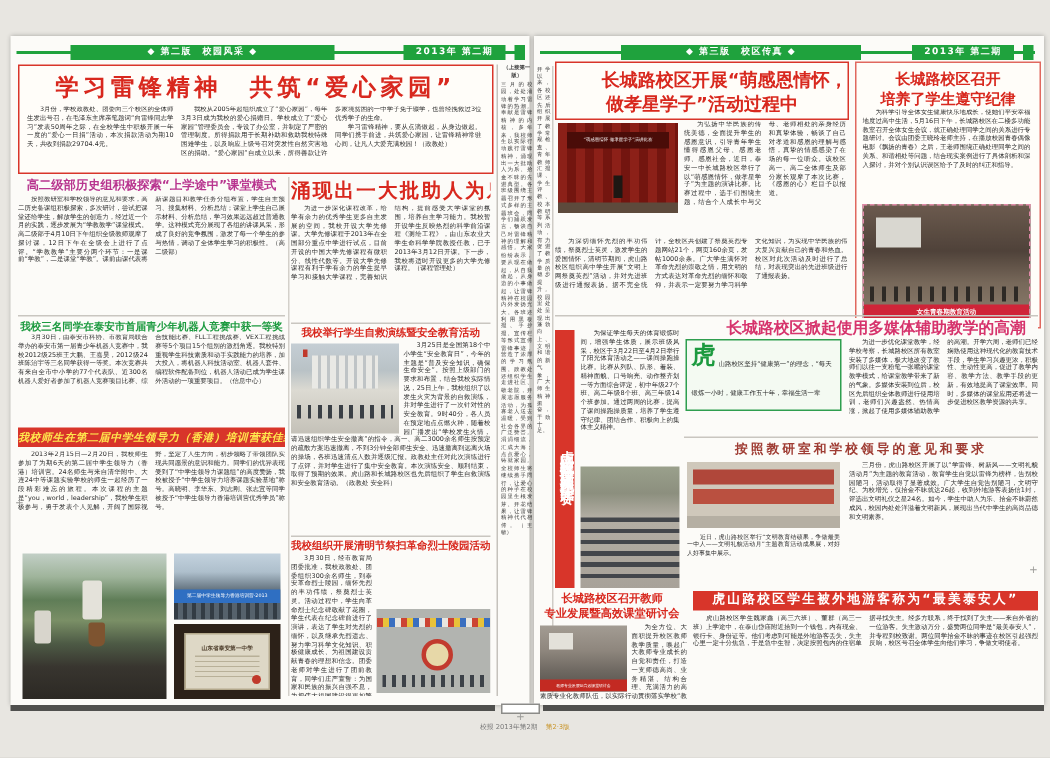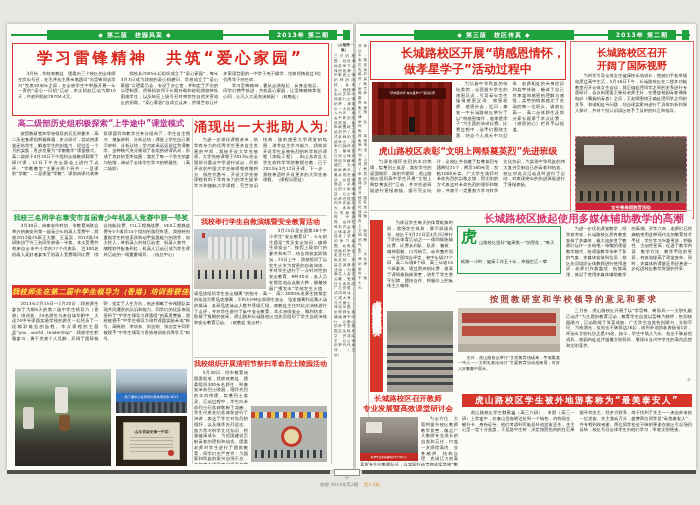--- a/index.html
+++ b/index.html
@@ -137,34 +137,33 @@
       </div>
       <div style="position:absolute;left:37px;bottom:10px;width:6px;height:15px;background:#1d1713;"></div>
       <div style="position:absolute;left:0;right:0;bottom:0;height:7px;background:#5d4a3c;"></div>
     </div>
     <div class="bwrap c2" style="left:100px;top:57px;width:108px;height:62px;">
       <p class="bt">为弘扬中华民族的传统美德，全面提升学生的感恩意识，引导青年学生懂得感恩父母、感恩老师、感恩社会，近日，泰安一中长城路校区举行了以“萌感恩情怀，做孝星学子”为主题的演讲比赛。比赛过程中，选手们围绕主题，结合个人成长中与父母、老师相处的亲身经历和真挚体验，畅谈了自己对孝道和感恩的理解与感悟，真挚的情感感染了在场的每一位听众。该校区高一、高二全体师生及部分家长观摩了本次比赛，《感恩的心》栏目予以报道。</p>
     </div>
 
     <div style="position:absolute;left:214px;top:17px;width:122px;height:176px;border:1px solid #e0685f;background:#fffdf9;">
       <div class="hl" style="left:0;right:0;top:4px;font-size:10px;color:#d8281e;position:absolute;">长城路校区召开</div>
-      <div class="hl" style="left:0;right:0;top:17px;font-size:10px;color:#d8281e;position:absolute;">开阔了国际视野</div>
+      <div class="hl" style="left:0;right:0;top:17px;font-size:10px;color:#d8281e;position:absolute;">培养了学生遵守纪律</div>
       <div class="bwrap" style="left:4px;top:31px;width:112px;height:60px;position:absolute;">
         <p class="bt">为科学引导全体女生健康快乐地成长，使她们平安幸福地度过高中生活，5月16日下午，长城路校区在二楼多功能教室召开全体女生会议，就正确处理同学之间的关系进行专题研讨。会议由团委王晓玲老师主持，在播放校园青春偶像电影《飘扬的青春》之后，王老师围绕正确处理同学之间的关系、和谐相处等问题，结合现实案例进行了具体剖析和深入探讨，并对个别认识误区给予了及时的纠正和指导。</p>
       </div>
       <div style="position:absolute;left:4px;top:94px;width:110px;height:76px;border:1px dashed #e089a8;overflow:hidden;background:linear-gradient(180deg,#6b5a4e 0%,#4f4239 40%,#77685a 68%,#8b7c6c 100%);">
         <div style="position:absolute;left:8px;top:8px;width:30px;height:20px;background:#d9d7d0;"></div>
         <div style="position:absolute;left:4px;bottom:12px;right:4px;height:10px;background:repeating-linear-gradient(90deg,#2e2a26 0 3px,transparent 3px 8px);"></div>
         <div style="position:absolute;left:0;right:0;bottom:0;height:10px;background:#cf2438;">
           <span class="pht" style="left:0;right:0;top:2px;font-size:4.4px;">女生青春期教育活动</span>
         </div>
       </div>
     </div>
 
-    <div class="hl" style="left:14px;top:122px;width:196px;font-size:8.8px;color:#d8281e;">虎山路校区表彰“文明上网祭奠英烈”先进班级</div>
     <div class="bwrap c3" style="left:14px;top:135px;width:195px;height:47px;">
       <p class="bt">为深切缅怀先烈的丰功伟绩，祭奠烈士英灵，激发学生的爱国情怀，清明节期间，虎山路校区组织高中学生开展“文明上网祭奠英烈”活动，并对先进班级进行通报表扬。据不完全统计，全校区共创建了祭奠英烈专题网站21个，网页160余页，发帖1000余条。广大学生满怀对革命先烈的崇敬之情，用文明的方式表达对革命先烈的缅怀和敬仰，并表示一定要努力学习科学文化知识，为实现中华民族的伟大复兴贡献自己的青春和热血。校区对此次活动及时进行了总结，对表现突出的先进班级进行了通报表扬。</p>
     </div>
     <div class="rule" style="left:14px;top:186px;width:322px;height:0.7px;"></div>
 
     <div class="vbanner" style="left:14px;top:196px;width:13px;height:172px;">虎山路校区举行课间操跑操比赛</div>
     <div class="bwrap" style="left:31px;top:196px;width:66px;height:88px;">
       <p class="bt">为保证学生每天的体育锻炼时间，增强学生体质，展示班级风采，校区于3月22日至4月2日举行了阳光体育活动之——课间操跑操比赛。比赛从列队、队形、着装、精神面貌、口号响亮、动作整齐划一等方面综合评定，初中年级27个班、高二年级8个班、高三年级14个班参加。通过两周的比赛，提高了课间操跑操质量，培养了学生遵守纪律、团结合作、积极向上的集体主义精神。</p>
     </div>
     <div class="ph" style="left:31px;top:287px;width:66px;height:81px;background:linear-gradient(180deg,#9aa08c 0%,#8c8f7e 22%,#b3aea4 42%,#a8a299 100%);">

